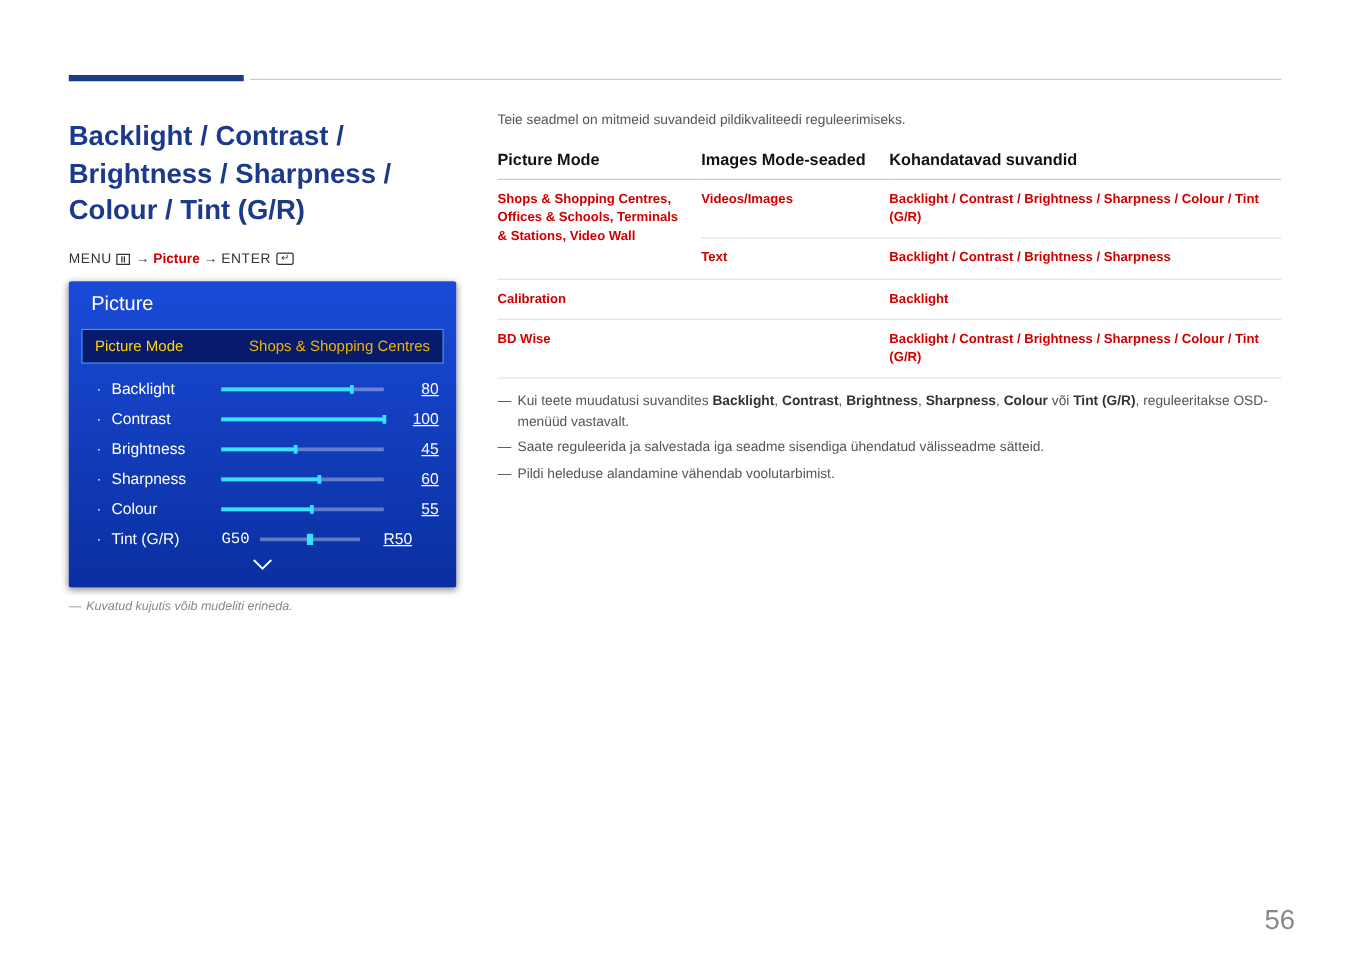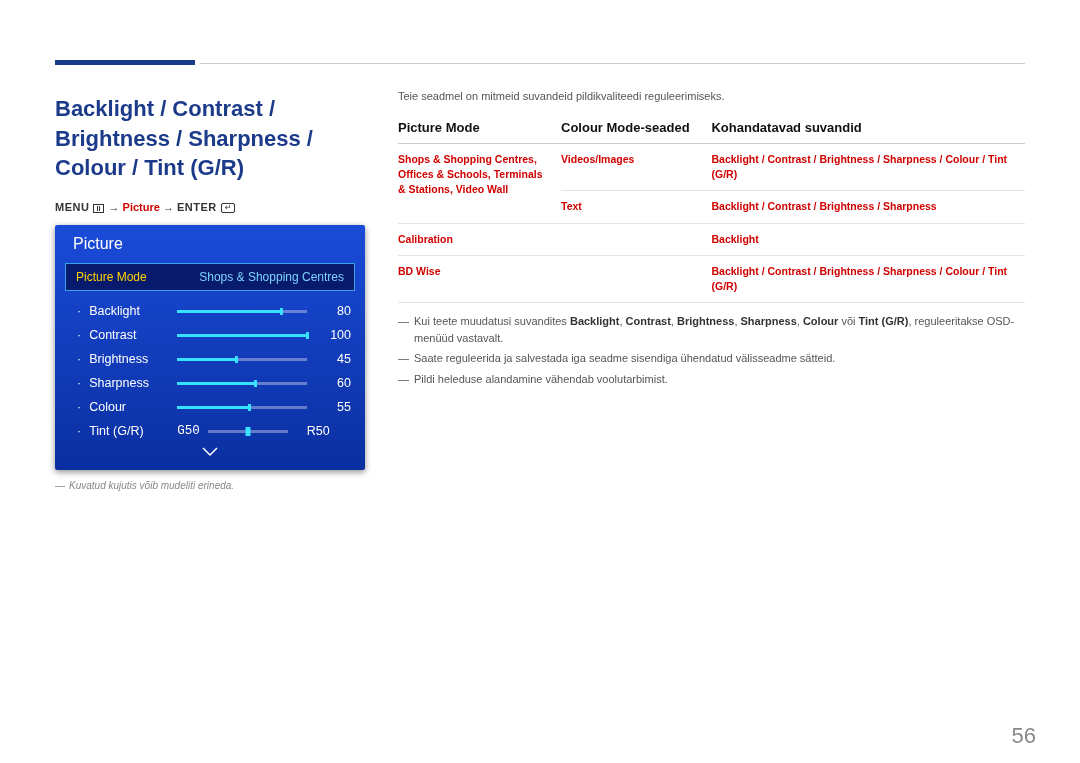--- a/index.html
+++ b/index.html
@@ -42,21 +42,21 @@
   .left { width: 310px; flex: 0 0 310px; }
   .right { flex: 1; }
   h1.title {
     color: #1b3a8a;
     font-size: 22px;
     font-weight: 600;
     margin: 4px 0 18px 0;
     line-height: 1.35;
   }
   .menupath { font-size: 11px; }
-  .menupath .bold { font-weight: 700; letter-spacing: 0.5px;}
+  .menupath .bold { font-weight: 400; letter-spacing: 0.5px;}
   .menupath .red { color: #d10000; font-weight: 700; }
   .icon-box {
     display: inline-block;
     border: 1px solid #333;
     width: 11px; height: 9px;
     position: relative;
     vertical-align: middle;
     margin: 0 1px;
   }
   .icon-box::before, .icon-box::after {
@@ -101,21 +101,21 @@
   .osd-selected {
     margin: 4px 10px 8px 10px;
     background: #081a6c;
     border: 1px solid #3aa0e8;
     display: flex;
     justify-content: space-between;
     padding: 6px 10px;
     font-size: 12px;
   }
   .osd-selected .label { color: #ffd400; }
-  .osd-selected .value { color: #7dd3fc; text-align: right; }
+  .osd-selected .value { color: #eab308; text-align: right; }
   .osd-row {
     display: flex;
     align-items: center;
     padding: 5px 14px 5px 22px;
     font-size: 12.5px;
   }
   .osd-row .dot { margin-right: 8px; opacity: 0.9;}
   .osd-row .label { flex: 0 0 88px; }
   .osd-row .track {
     flex: 1;
@@ -130,21 +130,21 @@
     left: 0; top: 0; bottom: 0;
     background: #36e2ff;
   }
   .osd-row .fill::after {
     content: "";
     position: absolute;
     right: -2px; top: -2px;
     width: 3px; height: 7px;
     background: #36e2ff;
   }
-  .osd-row .val { width: 34px; text-align: right; }
+  .osd-row .val { width: 34px; text-align: right; text-decoration: underline; }
   .osd-row.tint .label { flex: 0 0 88px; }
   .osd-row.tint .gtext { margin-right: 8px; font-family: Liberation Mono, monospace; }
   .osd-row.tint .bar {
     width: 80px;
     height: 3px;
     background: rgba(255,255,255,0.35);
     position: relative;
     margin-right: 8px;
   }
   .osd-row.tint .bar .marker {
@@ -296,21 +296,21 @@
 
       <table class="modes">
         <colgroup>
             <col class="c1">
             <col class="c2">
             <col class="c3">
           </colgroup>
         <thead>
           <tr>
             <th>Picture Mode</th>
-            <th>Colour Mode-seaded</th>
+            <th>Images Mode-seaded</th>
             <th>Kohandatavad suvandid</th>
           </tr>
         </thead>
         <tbody>
           <tr>
             <td rowspan="2">Shops &amp; Shopping Centres, Offices &amp; Schools, Terminals &amp; Stations, Video Wall</td>
             <td>Videos/Images</td>
             <td>Backlight / Contrast / Brightness / Sharpness / Colour / Tint (G/R)</td>
           </tr>
           <tr>

